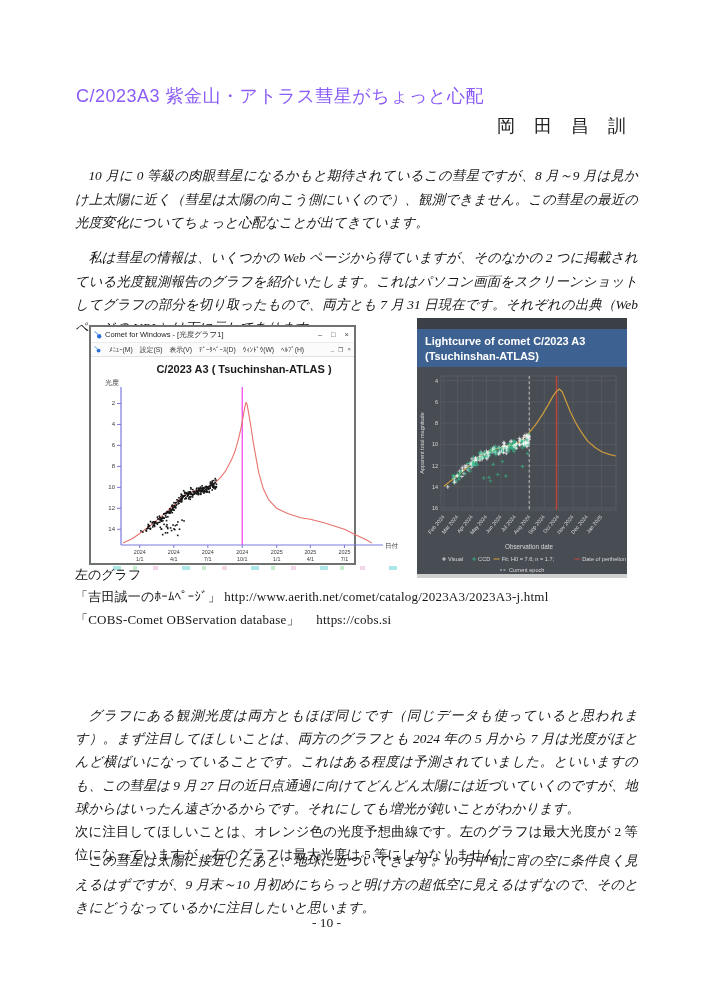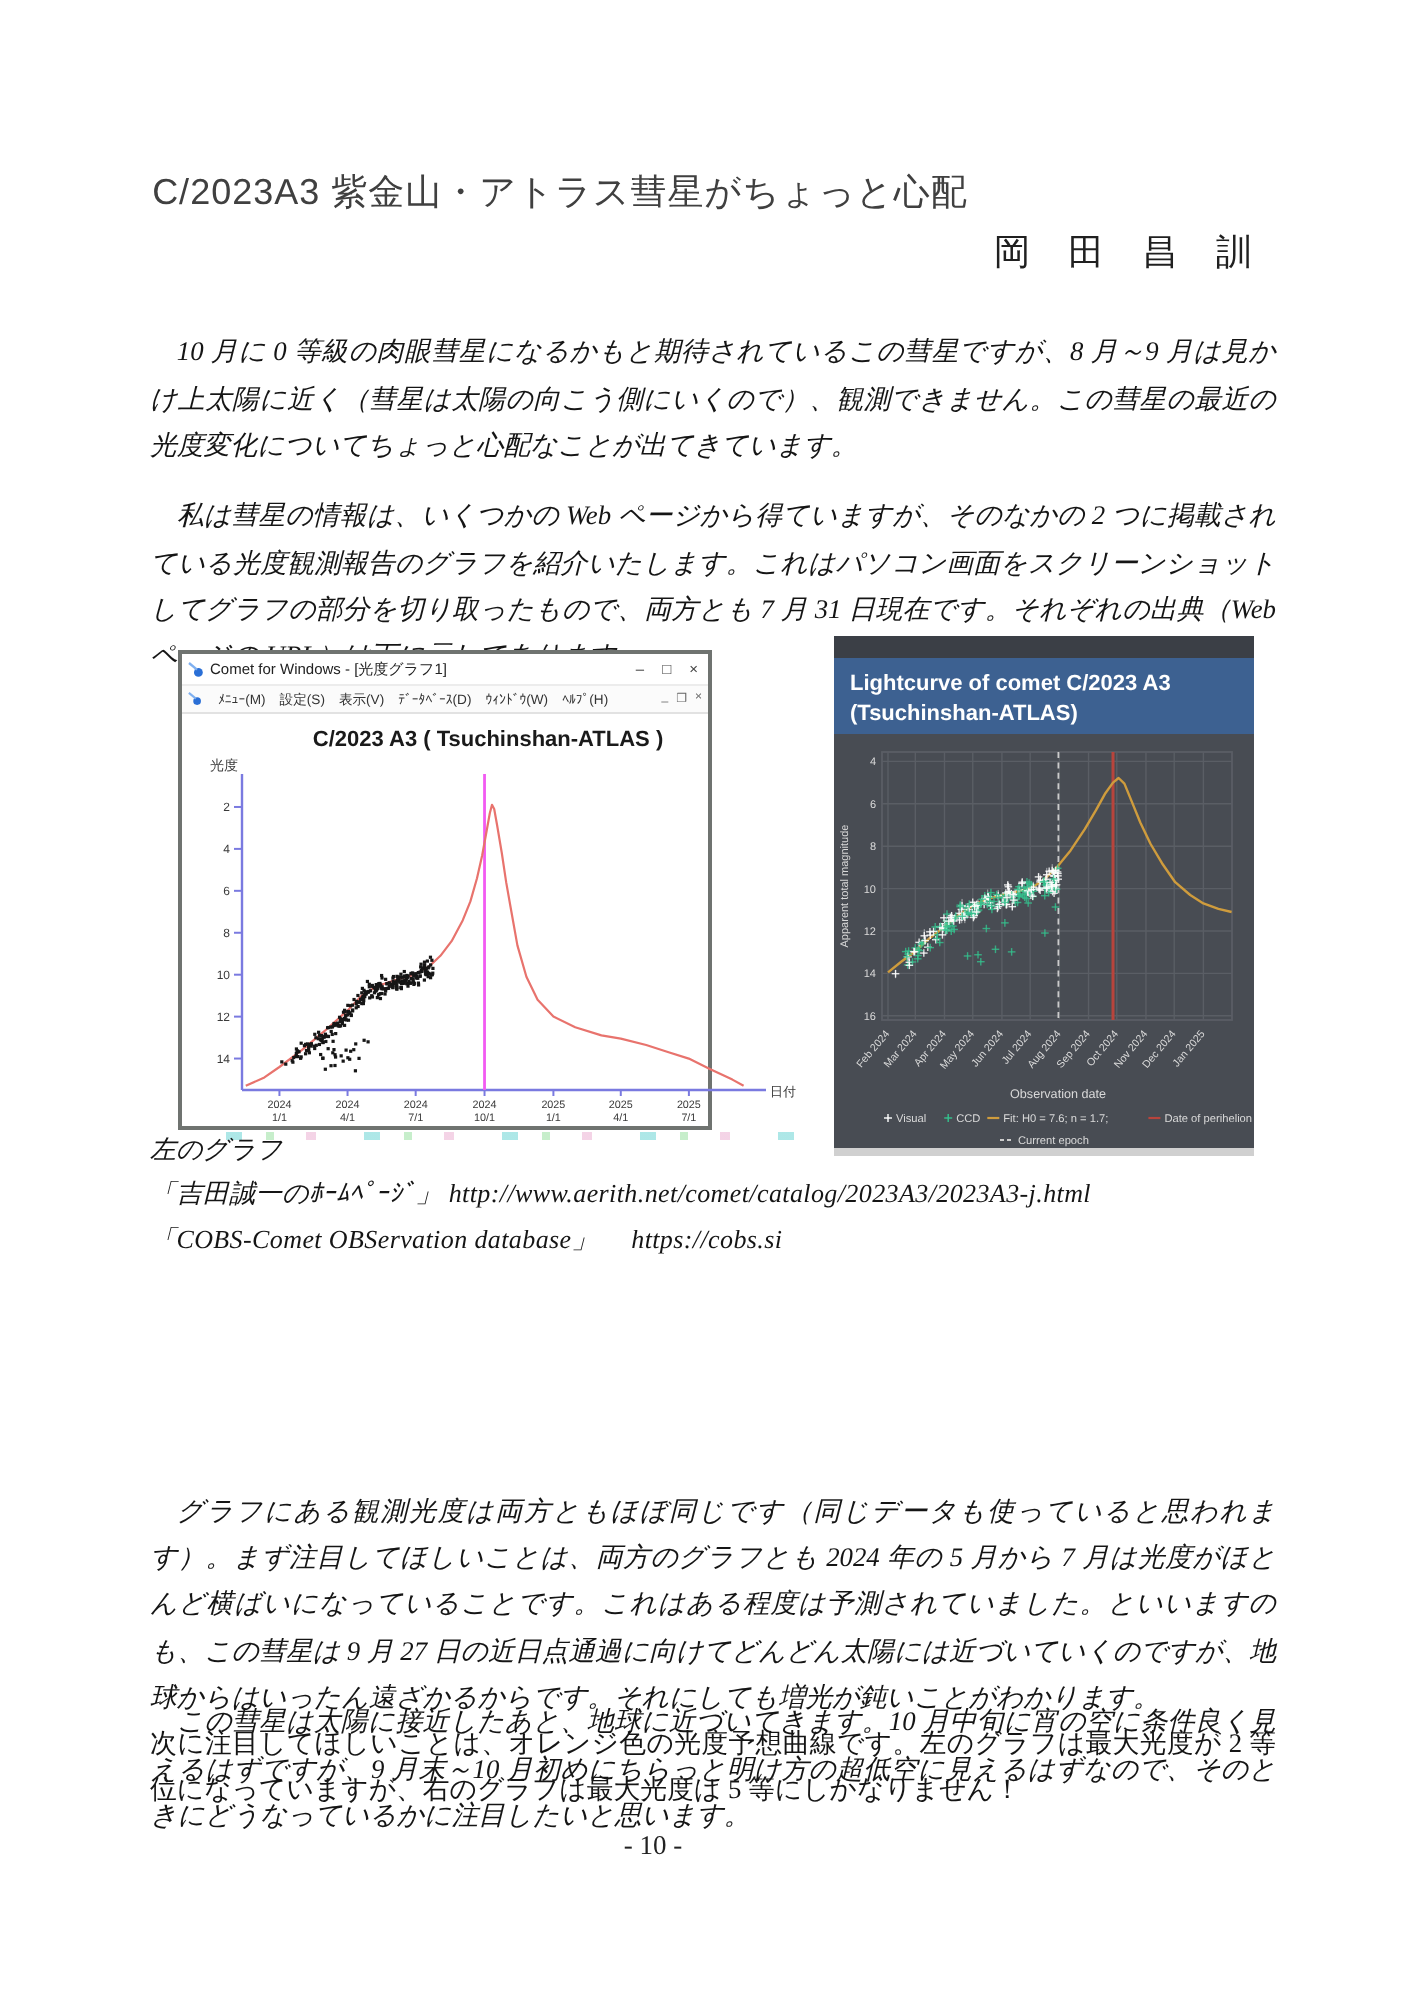--- a/index.html
+++ b/index.html
@@ -1,27 +1,27 @@
 <!DOCTYPE html>
 <html><head>
 <meta charset="utf-8">
 <style>
   html,body{margin:0;padding:0;background:#ffffff;}
   .page{position:relative;width:707px;height:1000px;background:#ffffff;overflow:hidden;
         font-family:"Liberation Serif","DejaVu Serif",serif;color:#1b1b1b;}
   .doc-title{position:absolute;top:84px;left:0;width:560px;text-align:center;
         font-family:"Liberation Sans","DejaVu Sans",sans-serif;font-size:18px;font-weight:500;
-        letter-spacing:.5px;color:#404040;}
+        letter-spacing:.5px;color:#8b5cf6;}
   .author{position:absolute;top:114px;right:74px;
         font-family:"Liberation Sans","DejaVu Sans",sans-serif;font-size:18px;letter-spacing:7px;color:#202020;}
   .para{position:absolute;left:75px;width:563px;font-size:13.4px;line-height:23.2px;
         text-align:justify;text-justify:inter-ideograph;color:#151515;}
   .indent{text-indent:1em;font-style:italic;}
-  #p1{top:151px;} #p2{top:233px;} #p3{top:709px;margin-top:35px;} #p4{top:836px;}
-  .captions{position:absolute;left:75px;top:564px;width:563px;font-size:13px;line-height:22.3px;color:#151515;font-style:italic;}
+  #p1{top:151px;} #p2{top:233px;} #p3{top:669px;margin-top:35px;} #p4{top:836px;}
+  .captions{position:absolute;left:75px;top:564px;width:563px;font-size:13px;line-height:22.3px;color:#151515;}
   .captions .src{letter-spacing:.2px;}
   .pagenum{position:absolute;top:915px;left:0;width:653px;text-align:center;font-size:13.5px;color:#222;}
 
   
   .cw{position:absolute;left:89px;top:325px;width:267px;height:240px;background:#ffffff;
       border:2px solid #6f7370;box-sizing:border-box;
       font-family:"Liberation Sans","DejaVu Sans",sans-serif;}
   .cw-titlebar{height:15px;background:#ffffff;border-bottom:1px solid #ececec;display:flex;align-items:center;
       font-size:7.5px;color:#222;padding:0 3px;}
   .cw-titlebar .ttl{flex:1;margin-left:3px;white-space:nowrap;overflow:hidden;}

